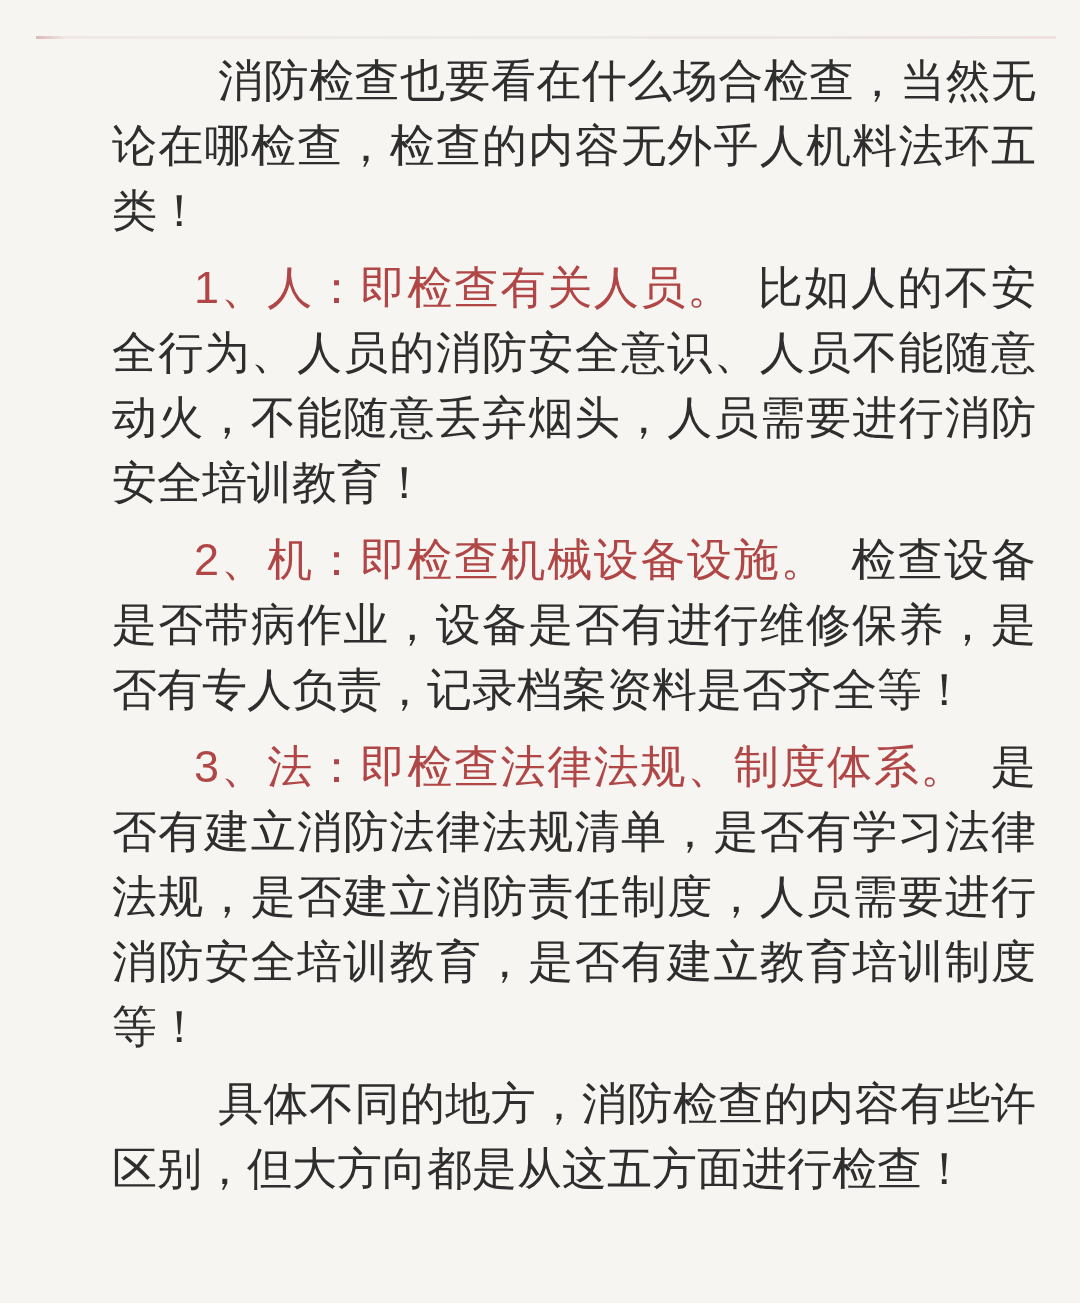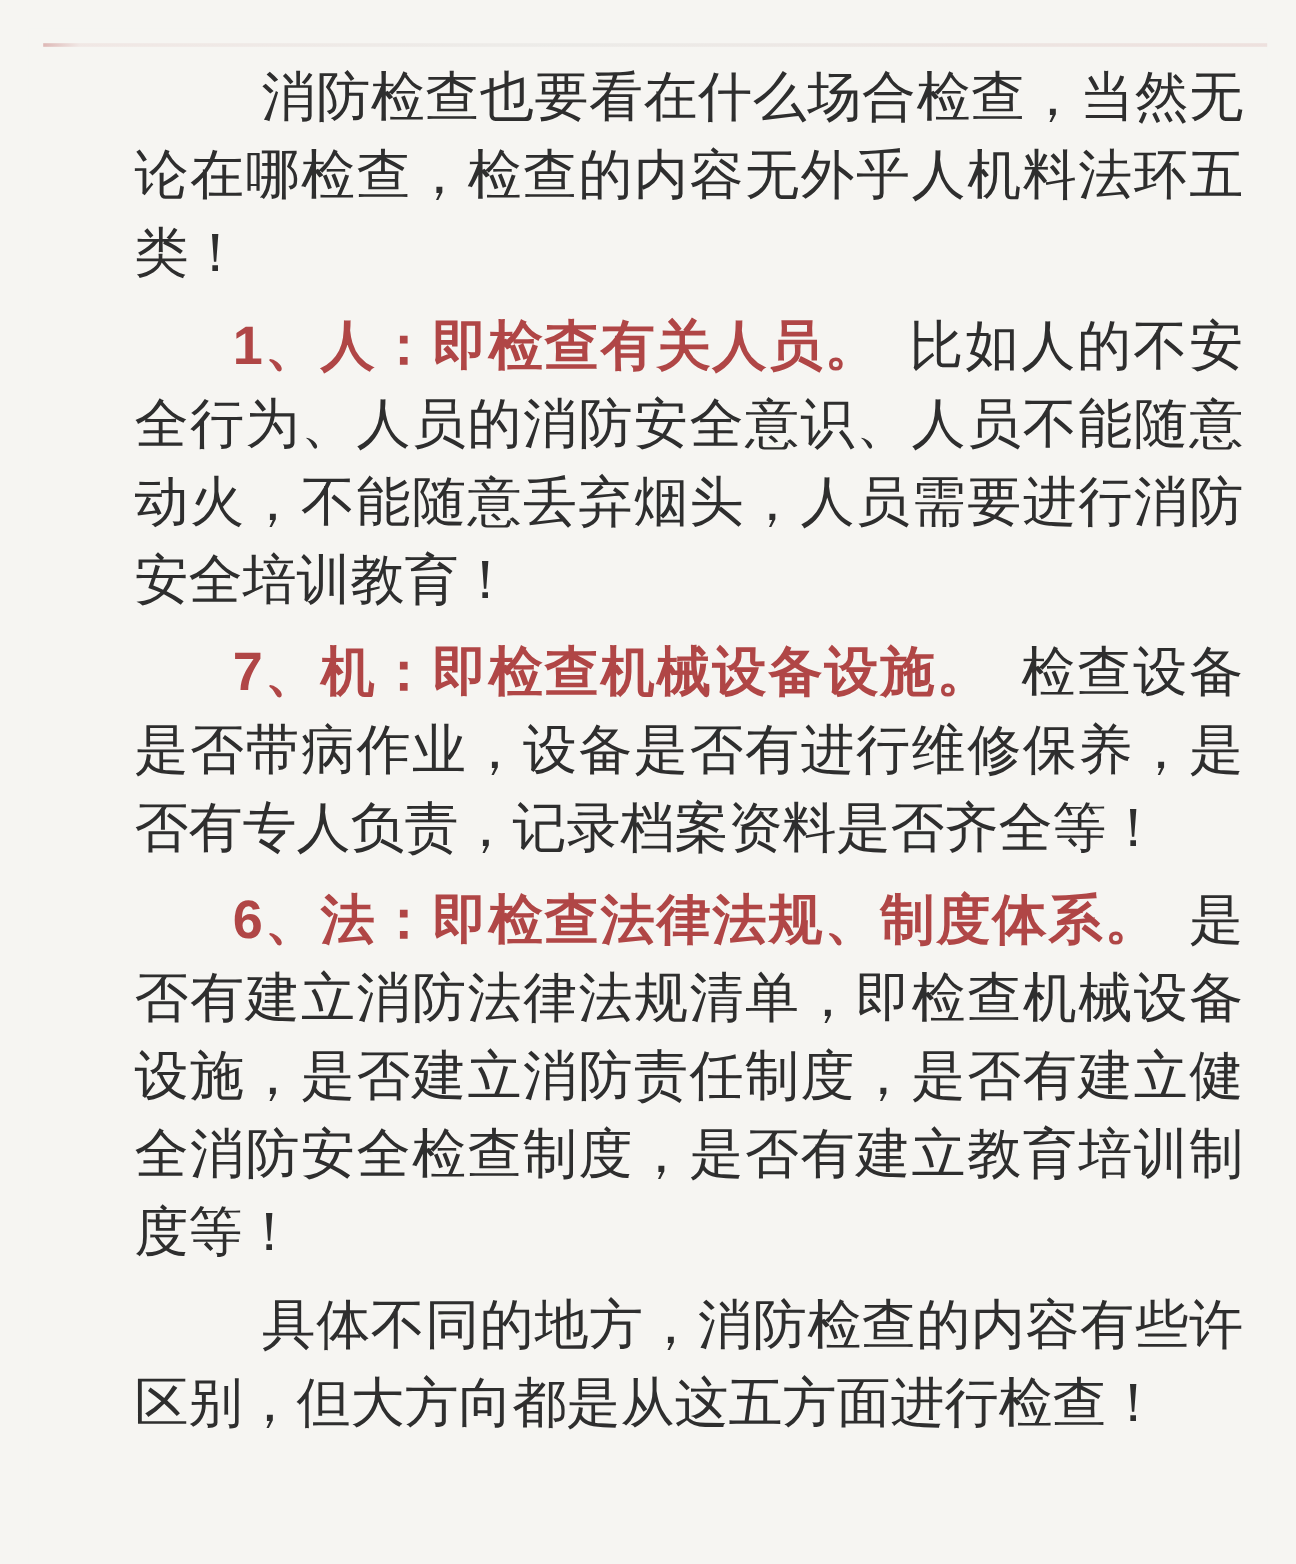--- a/index.html
+++ b/index.html
@@ -42,37 +42,36 @@
     color: var(--ink);
     text-align: justify;
     text-justify: inter-character;
     text-indent: 70px;
     word-break: break-all;
     line-break: anywhere;
     font-weight: 400;
   }
   .para .lead {
     color: var(--accent);
-    font-weight: bold;
   }
 </style>
 </head>
 <body>
 
 <div class="page">
   <div class="edge-artifact"></div>
 
   <article class="article">
 
     <p class="para"><span class="lead"></span><span class="body-text">消防检查也要看在什么场合检查，当然无论在哪检查，检查的内容无外乎人机料法环五类！</span></p>
 
     <p class="para"><span class="lead">1、人：即检查有关人员。</span><span class="body-text">比如人的不安全行为、人员的消防安全意识、人员不能随意动火，不能随意丢弃烟头，人员需要进行消防安全培训教育！</span></p>
 
-    <p class="para"><span class="lead">7、机：即检查机械设备设施。</span><span class="body-text">检查设备是否带病作业，设备是否有进行维修保养，是否有专人负责，记录档案资料是否齐全等！</span></p>
+    <p class="para"><span class="lead">2、机：即检查机械设备设施。</span><span class="body-text">检查设备是否带病作业，设备是否有进行维修保养，是否有专人负责，记录档案资料是否齐全等！</span></p>
 
 
-    <p class="para"><span class="lead">6、法：即检查法律法规、制度体系。</span><span class="body-text">是否有建立消防法律法规清单，即检查机械设备设施，是否建立消防责任制度，是否有建立健全消防安全检查制度，是否有建立教育培训制度等！</span></p>
+    <p class="para"><span class="lead">3、法：即检查法律法规、制度体系。</span><span class="body-text">是否有建立消防法律法规清单，是否有学习法律法规，是否建立消防责任制度，人员需要进行消防安全培训教育，是否有建立教育培训制度等！</span></p>
 
 
     <p class="para"><span class="lead"></span><span class="body-text">具体不同的地方，消防检查的内容有些许区别，但大方向都是从这五方面进行检查！</span></p>
 
   </article>
 </div>
 
 </body></html>

